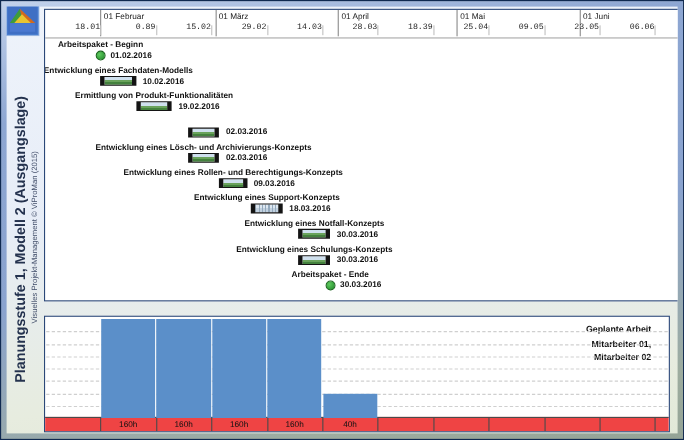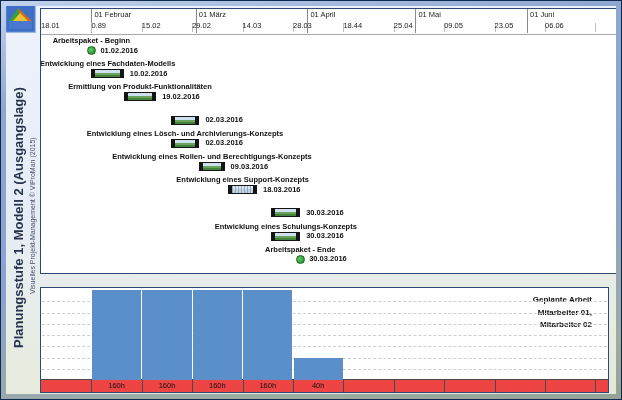--- a/index.html
+++ b/index.html
@@ -9,21 +9,21 @@
     font-family:"Liberation Sans",sans-serif;}
   .content{position:relative;width:610px;height:388px;
     background:linear-gradient(175deg,#eef3fb 0%,#e7edf7 45%,#e7ecdf 85%,#e2e9d8 100%);
     overflow:hidden;}
   .panel{position:absolute;background:#fff;border:1px solid #2b4878;box-sizing:border-box;}
   #gantt-panel{left:34px;top:2px;width:616px;height:266px;}
   #chart-panel{left:34px;top:281px;width:569px;height:106px;}
   .field{position:absolute;inset:0;overflow:hidden;}
   
   .m-label{position:absolute;top:1px;font-size:7.5px;color:#222;white-space:nowrap;}
-  .d-label{position:absolute;top:12px;width:50px;text-align:left;font-size:7.5px;color:#222;}
+  .d-label{position:absolute;top:12px;width:50px;text-align:right;font-size:7.5px;color:#222;font-family:Liberation Mono, monospace;}
   .m-tick{position:absolute;top:0;width:1px;height:24px;background:#8a8a8a;}
   .d-tick{position:absolute;top:14px;width:1px;height:9px;background:#c0c0c0;}
   .hdr-sep{position:absolute;left:0;top:25px;width:100%;height:1px;background:#a8a8a8;}
   
   .t-name{position:absolute;width:300px;text-align:center;font-size:7.5px;font-weight:bold;color:#101010;white-space:nowrap;}
   .t-date{position:absolute;font-size:7.5px;font-weight:bold;color:#101010;white-space:nowrap;}
   .gbar{position:absolute;height:9px;box-sizing:border-box;border:1px solid #141414;
     border-left-width:4px;border-right-width:4px;
     background:linear-gradient(to bottom,#cfe0ee 0 3px,#6aa35c 3px 5px,#44823e 5px 100%);}
   .gbar.dotted{background:
@@ -82,21 +82,21 @@
           <div class="d-label" style="left: 50.4px;">0.89</div>
           <div class="d-tick" style="left: 100.8px;"></div>
           <div class="d-label" style="left: 100.8px;">15.02</div>
           <div class="d-tick" style="left: 151.2px;"></div>
           <div class="d-label" style="left: 151.2px;">29.02</div>
           <div class="d-tick" style="left: 201.6px;"></div>
           <div class="d-label" style="left: 201.6px;">14.03</div>
           <div class="d-tick" style="left: 252px;"></div>
           <div class="d-label" style="left: 252px;">28.03</div>
           <div class="d-tick" style="left: 302.4px;"></div>
-          <div class="d-label" style="left: 302.4px;">18.44</div>
+          <div class="d-label" style="left: 302.4px;">18.39</div>
           <div class="d-tick" style="left: 352.8px;"></div>
           <div class="d-label" style="left: 352.8px;">25.04</div>
           <div class="d-tick" style="left: 403.2px;"></div>
           <div class="d-label" style="left: 403.2px;">09.05</div>
           <div class="d-tick" style="left: 453.6px;"></div>
           <div class="d-label" style="left: 453.6px;">23.05</div>
           <div class="d-tick" style="left: 504px;"></div>
           <div class="d-label" style="left: 504px;">06.06</div>
           <div class="d-tick" style="left: 554.4px;"></div>
           <div class="t-name" style="left: -99.6px; top: 27px;">Arbeitspaket - Beginn</div>
@@ -112,20 +112,21 @@
           <div class="t-date" style="left: 164.4px; top: 106.1px;">02.03.2016</div>
           <div class="t-name" style="left: -6px; top: 119.8px;">Entwicklung eines Lösch- und Archivierungs-Konzepts</div>
           <div class="gbar" style="left: 129.6px; top: 129.8px; width: 28.8px;"></div>
           <div class="t-date" style="left: 164.4px; top: 129.3px;">02.03.2016</div>
           <div class="t-name" style="left: 21px; top: 143px;">Entwicklung eines Rollen- und Berechtigungs-Konzepts</div>
           <div class="gbar" style="left: 158.4px; top: 153px; width: 25.2px;"></div>
           <div class="t-date" style="left: 189.6px; top: 152.5px;">09.03.2016</div>
           <div class="t-name" style="left: 51.6px; top: 166.2px;">Entwicklung eines Support-Konzepts</div>
           <div class="gbar dotted" style="left: 187.2px; top: 176.2px; width: 28.8px;"></div>
           <div class="t-date" style="left: 222px; top: 175.7px;">18.03.2016</div>
+          <div class="t-name" style="left: 94.8px; top: 189.4px;">Entwicklung eines Notfall-Konzepts</div>
           <div class="gbar" style="left: 230.4px; top: 199.4px; width: 28.8px;"></div>
           <div class="t-date" style="left: 265.2px; top: 198.9px;">30.03.2016</div>
           <div class="t-name" style="left: 94.8px; top: 212.6px;">Entwicklung eines Schulungs-Konzepts</div>
           <div class="gbar" style="left: 230.4px; top: 222.6px; width: 28.8px;"></div>
           <div class="t-date" style="left: 265.2px; top: 222.1px;">30.03.2016</div>
           <div class="t-name" style="left: 109.2px; top: 235.8px;">Arbeitspaket - Ende</div>
           <div class="gdot" style="left: 254.7px; top: 245.8px;"></div>
           <div class="t-date" style="left: 268.2px; top: 245.3px;">30.03.2016</div>
         </div>
     </div>

